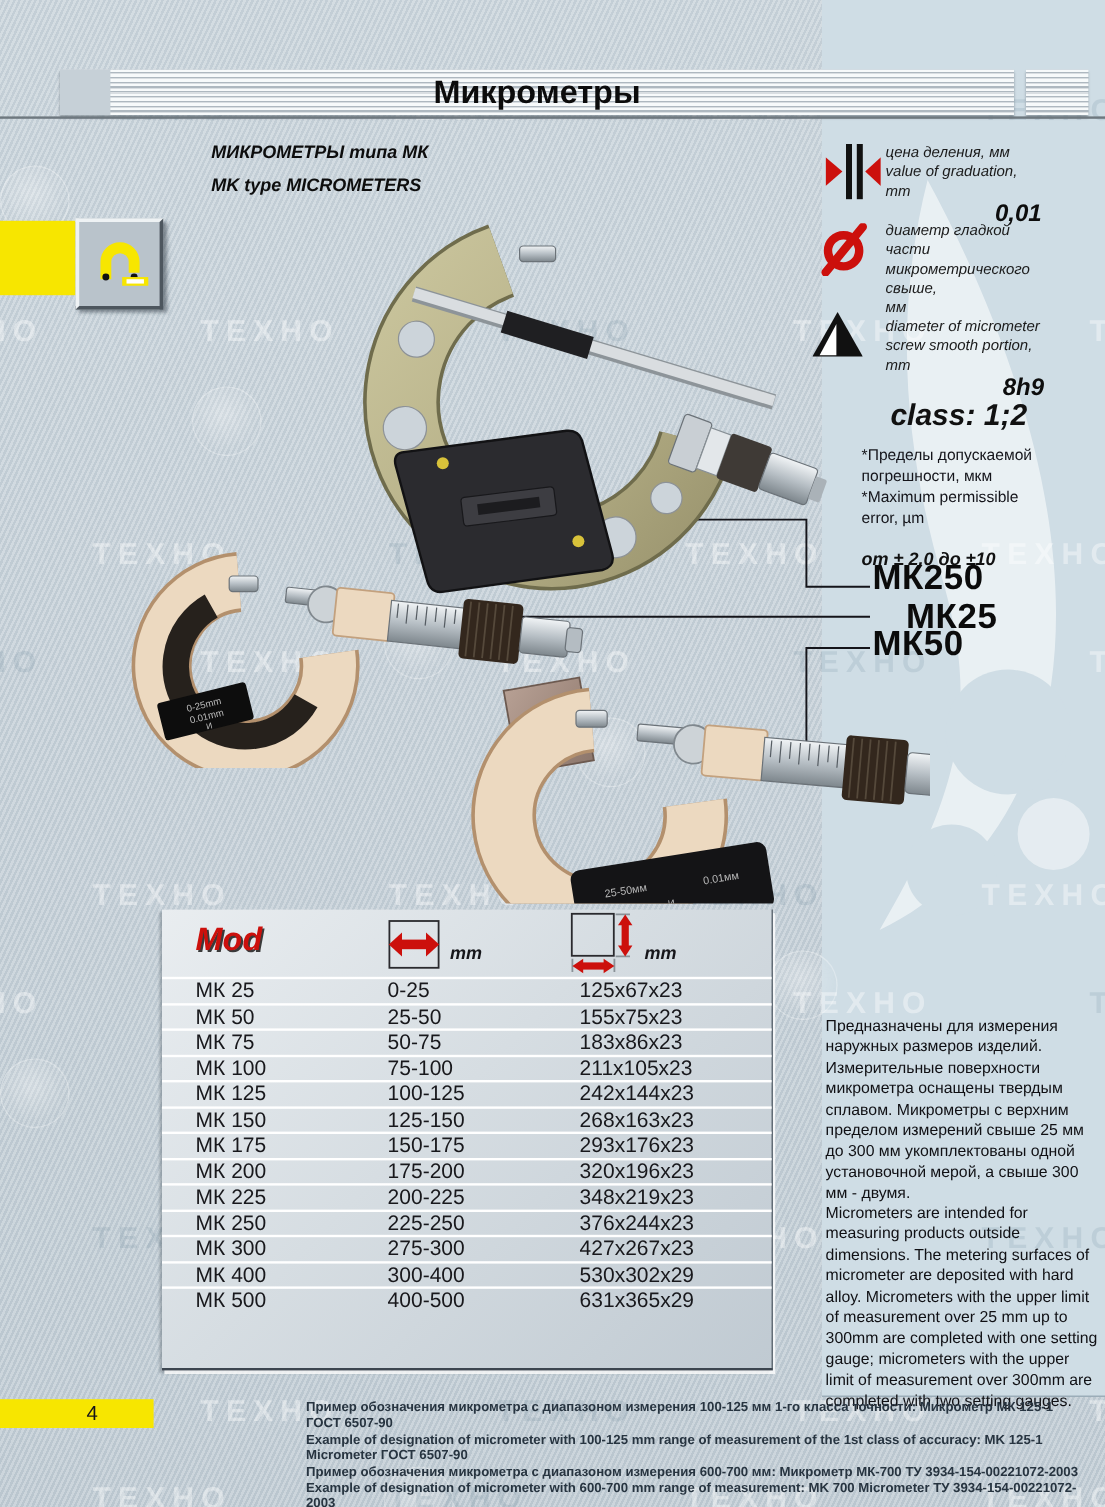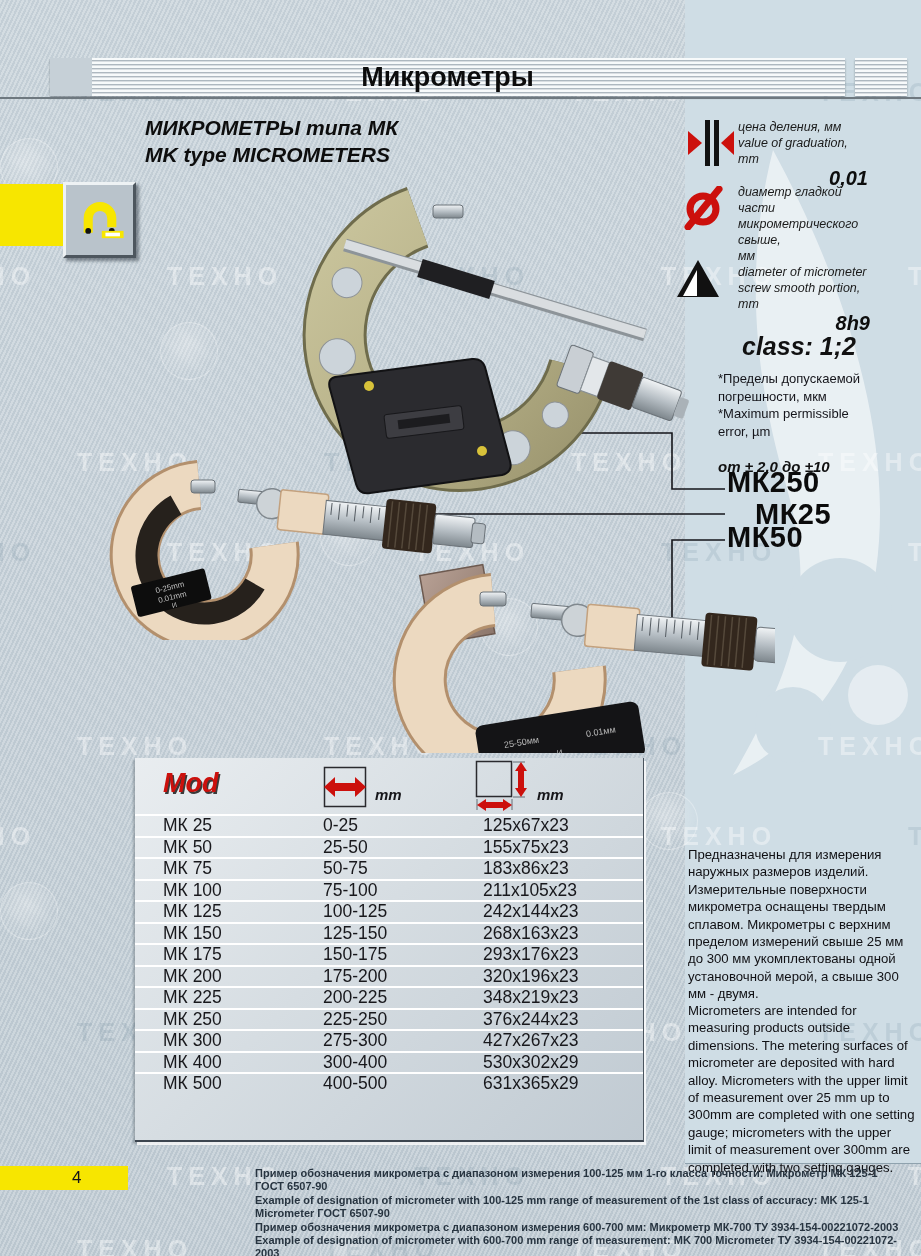--- a/index.html
+++ b/index.html
@@ -21,21 +21,21 @@
   .header-bar{left:50px;top:58px;width:795px;height:38px;
     background:repeating-linear-gradient(180deg,#f7fafb 0 2px,#aeb8c0 2px 3px,#d9dee2 3px 4px);
     box-shadow:0 2px 2px rgba(60,70,80,.45);display:flex;align-items:center;justify-content:center;}
   .header-bar .flat-left{position:absolute;left:0;top:0;bottom:0;width:42px;background:#c6d0d7;}
   .header-title{position:relative;font-size:27px;font-weight:bold;color:#0c0c0c;}
   .header-bar-end{left:855px;top:58px;width:52px;height:38px;
     background:repeating-linear-gradient(180deg,#f7fafb 0 2px,#aeb8c0 2px 3px,#d9dee2 3px 4px);
     box-shadow:0 2px 2px rgba(60,70,80,.45);}
   .header-underline{left:0;top:97px;width:921px;height:2px;background:#6e787f;}
   
-  .title-block{left:145px;top:114px;font-size:21px;font-weight:bold;font-style:italic;line-height:27px;color:#0d0d0d;}
+  .title-block{left:145px;top:114px;font-size:15px;font-weight:bold;font-style:italic;line-height:27px;color:#0d0d0d;padding-left:31px;}
   
   .yellow-strip{left:0;top:184px;width:63px;height:62px;background:#f7e600;}
   .logo-button{left:63px;top:182px;width:67px;height:70px;background:#b9c3cb;
     border-top:3px solid #eef2f4;border-left:3px solid #eef2f4;
     border-right:3px solid #4d565e;border-bottom:3px solid #4d565e;
     box-shadow:3px 3px 3px rgba(40,50,60,.5);display:flex;align-items:center;justify-content:center;}
   
   .spec-text{font-size:12.5px;font-style:italic;line-height:16px;color:#1a1a1a;}
   .spec-value{font-size:20px;font-weight:bold;font-style:italic;color:#0d0d0d;text-align:right;}
   .class-label{left:727px;top:332px;font-size:25px;font-weight:bold;font-style:italic;margin-left:15px;}

